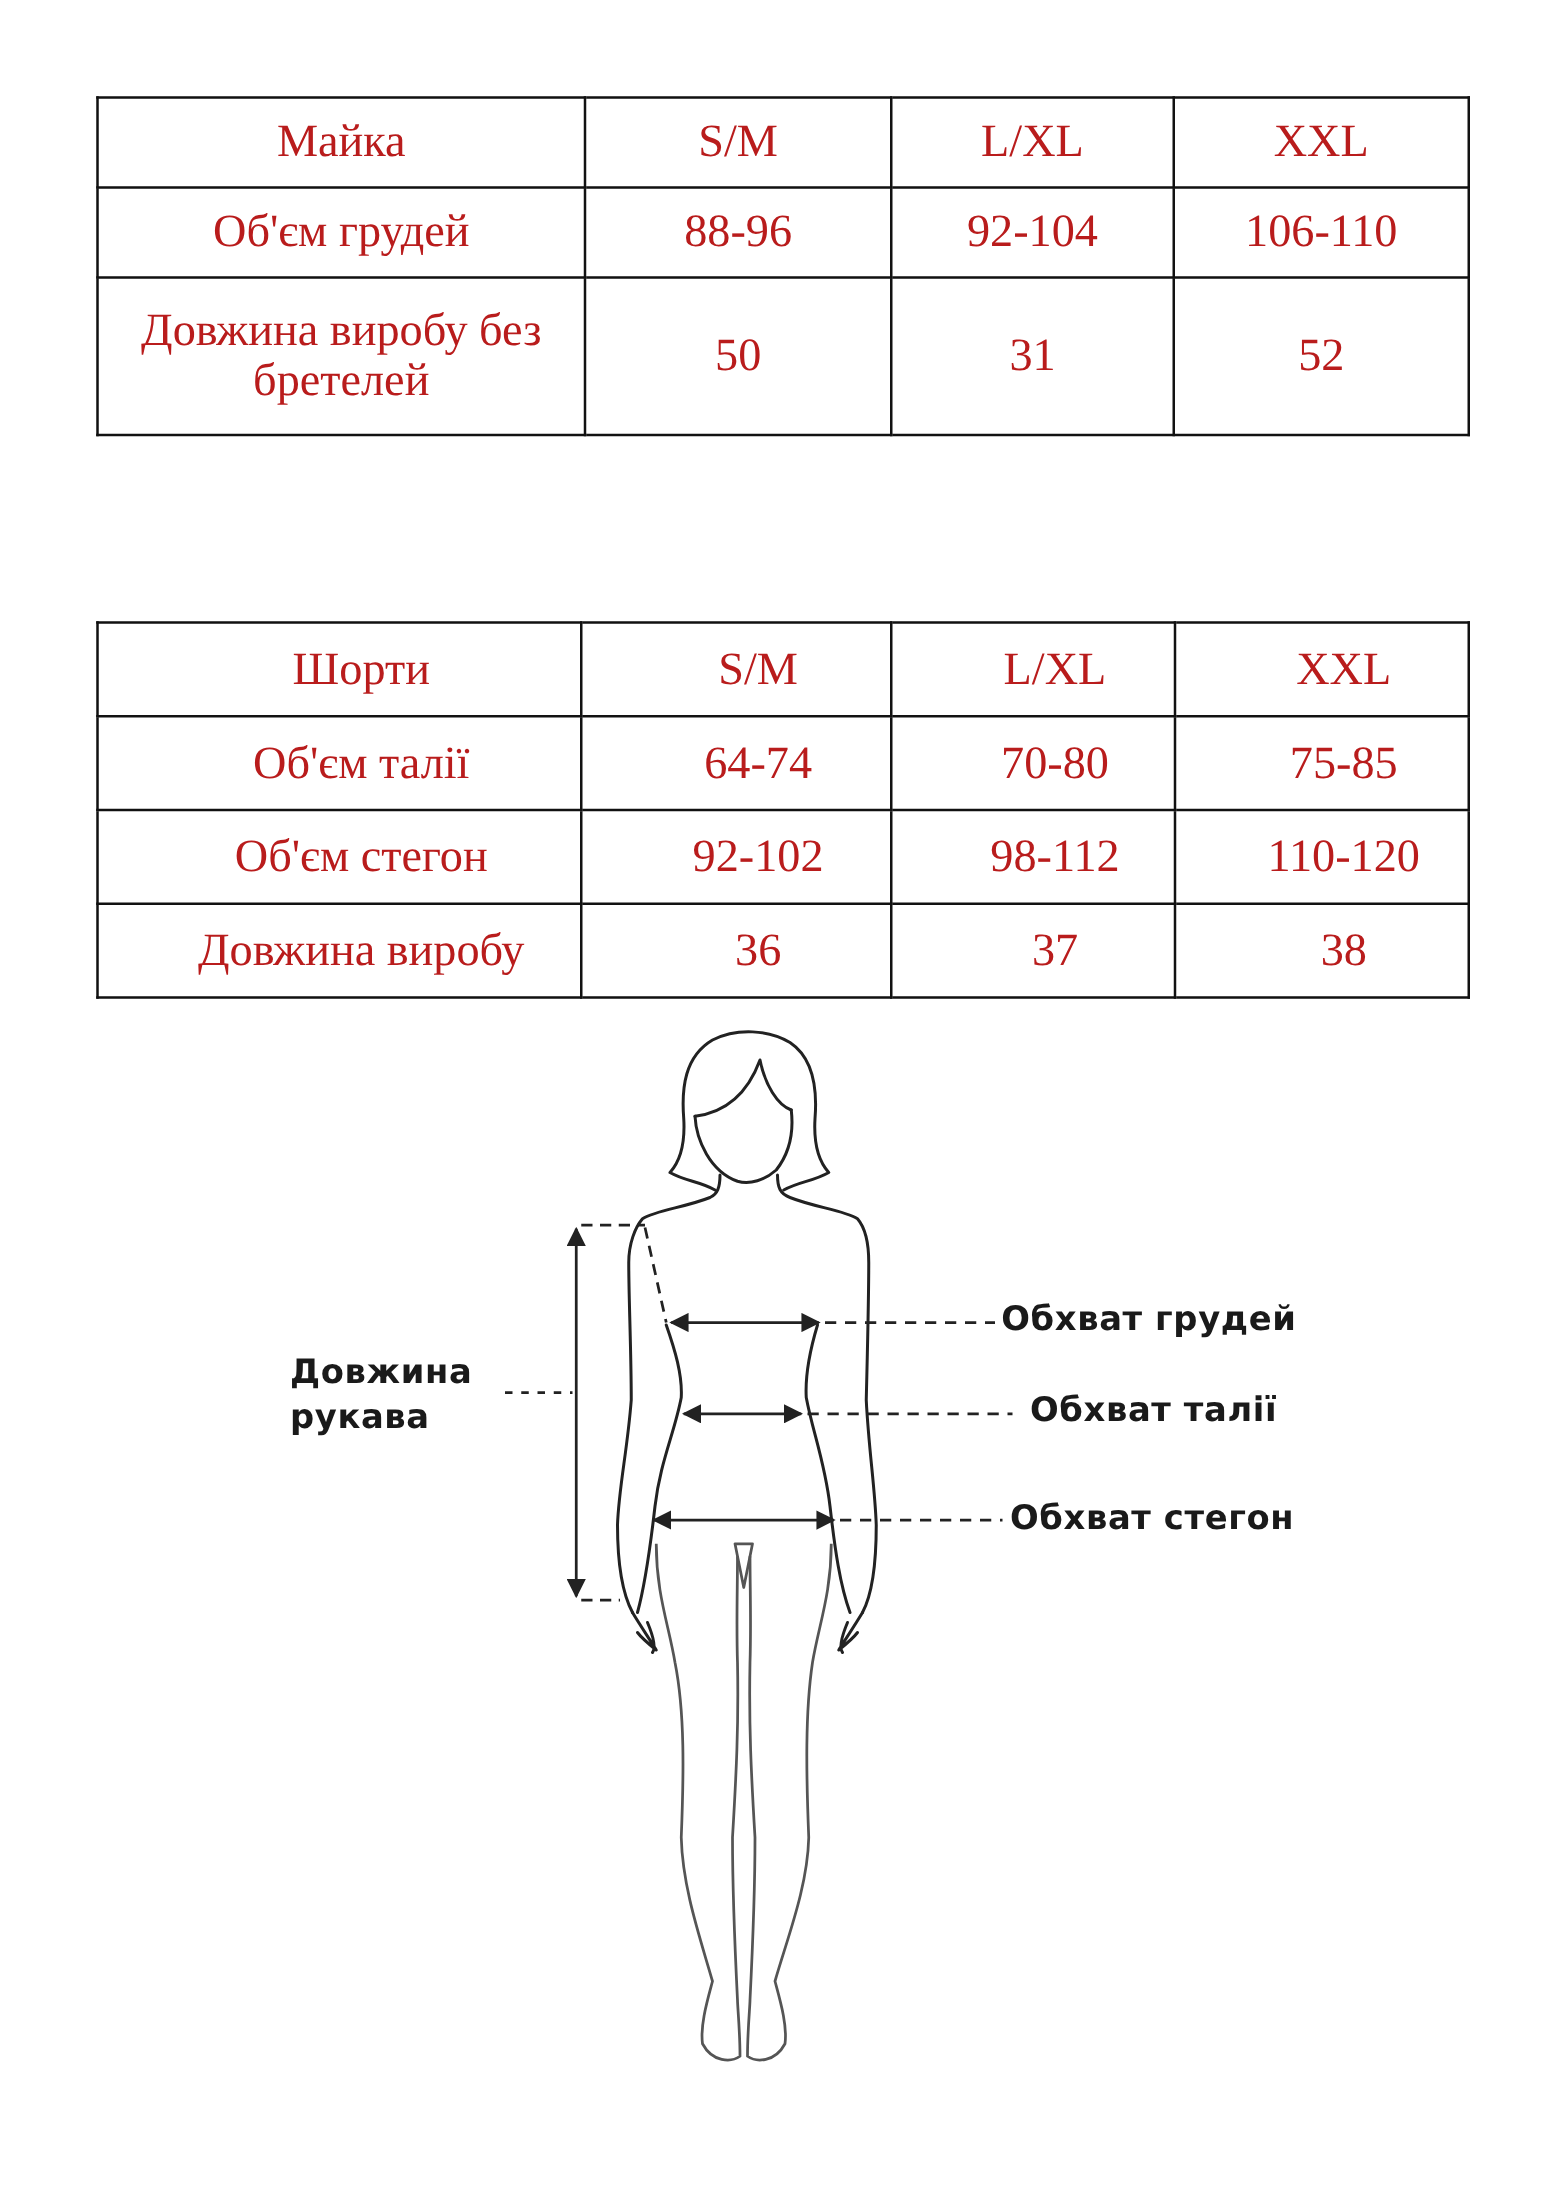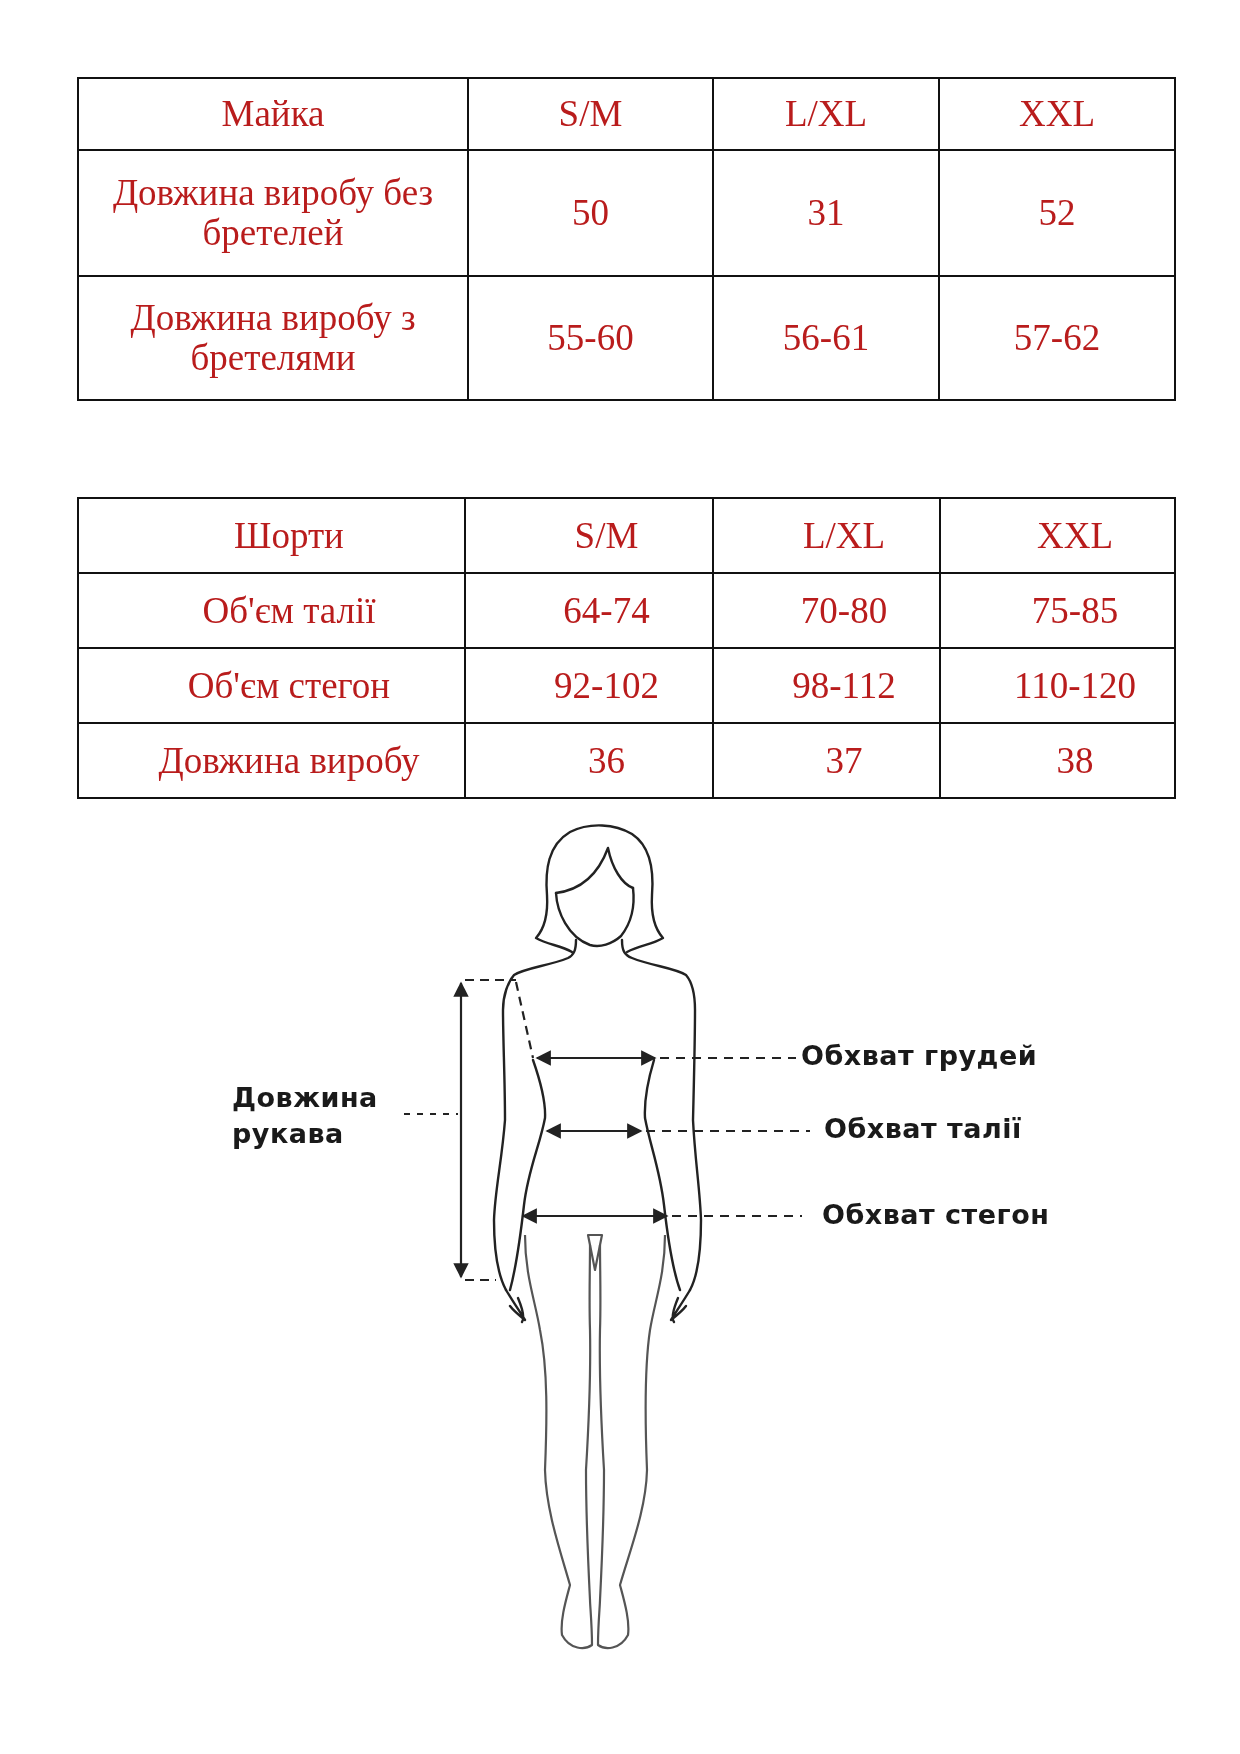--- a/index.html
+++ b/index.html
@@ -60,31 +60,31 @@
       <col class="c2">
       <col class="c3">
     </colgroup>
   <tbody>
       <tr class="r0">
     <td>Майка</td>
     <td>S/M</td>
     <td>L/XL</td>
     <td>XXL</td>
   </tr>
+  <tr class="r1">
+    <td>Об'єм грудей</td>
+    <td>88-96</td>
+    <td>92-104</td>
+    <td>106-110</td>
+  </tr>
   <tr class="r2">
     <td>Довжина виробу без бретелей</td>
     <td>50</td>
     <td>31</td>
     <td>52</td>
-  </tr>
-  <tr class="r3">
-    <td>Довжина виробу з бретелями</td>
-    <td>55-60</td>
-    <td>56-61</td>
-    <td>57-62</td>
   </tr>
 </tbody>
   </table>
 
 <table class="size-table" id="table-shorts">
   <colgroup>
       <col class="c0">
       <col class="c1">
       <col class="c2">
       <col class="c3">
@@ -170,13 +170,13 @@
     <line x1="672" y1="1216" x2="802" y2="1216" stroke-dasharray="9,7"></line>
   </g>
 </svg>
 
 <div class="fig-label sleeve" style="left:232px; top:1080px;">
   <div>Довжина</div>
   <div>рукава</div>
 </div>
 <div class="fig-label" style="left:801px; top:1040px;">Обхват грудей</div>
 <div class="fig-label" style="left:824px; top:1113px;">Обхват талії</div>
-<div class="fig-label" style="left:808px; top:1199px;margin-left:14px;">Обхват стегон</div>
+<div class="fig-label" style="left:808px; top:1199px;">Обхват стегон</div>
 
 </body></html>

